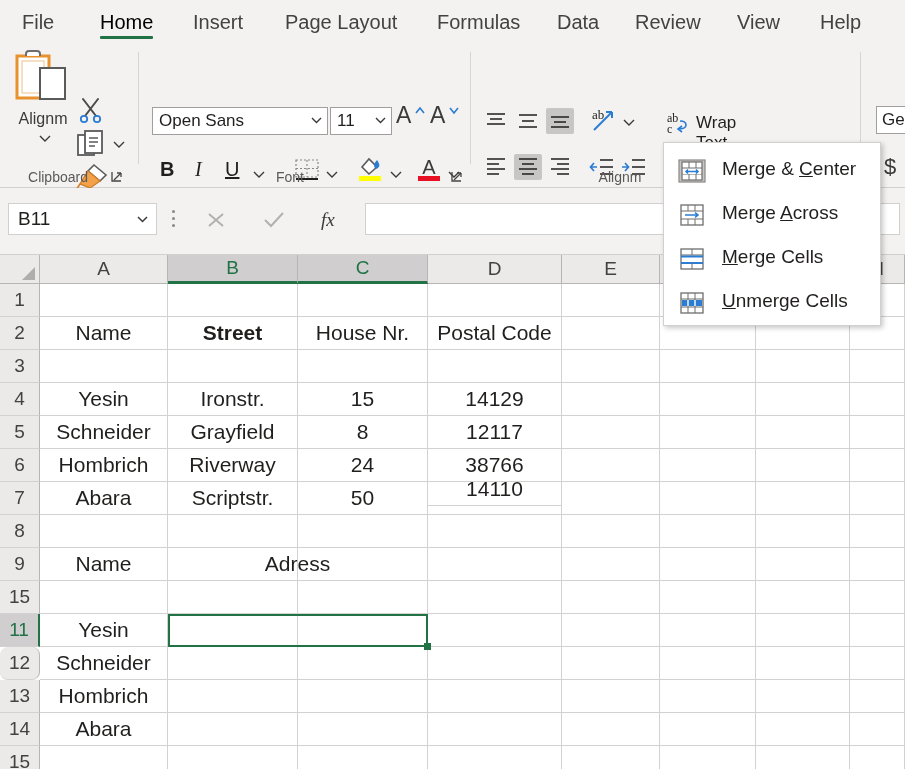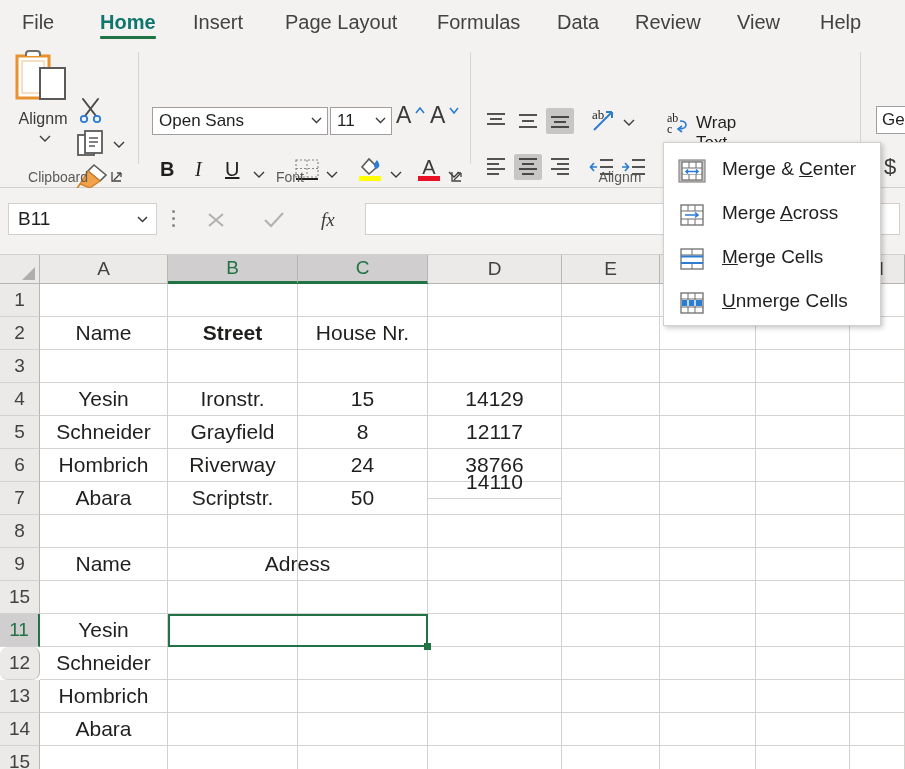--- a/index.html
+++ b/index.html
@@ -7,21 +7,21 @@
     width:905px;height:769px;overflow:hidden;
     font-family:"Liberation Sans", sans-serif;
     background:#ffffff;
     -webkit-font-smoothing:antialiased;
   }
   .app{position:relative;width:905px;height:769px;overflow:hidden;background:#f3f2f1;}
 
   
   .tabbar{position:absolute;left:0;top:0;width:905px;height:44px;background:#f3f2f1;}
   .tab{position:absolute;top:6px;height:32px;line-height:32px;font-size:20px;color:#444240;white-space:nowrap;padding:0 8px;cursor:default;}
-  .tab.active{color:#0f766e;font-weight:bold;}
+  .tab.active{color:#000000;font-weight:normal;}
   .tab .uline{position:absolute;left:8px;right:8px;bottom:-1px;height:3px;background:#217346;border-radius:1px;}
 
   
   .ribbon{position:absolute;left:0;top:44px;width:905px;height:143px;background:#f3f2f1;border-bottom:1px solid #d2d0ce;}
   .grp-sep{position:absolute;top:8px;width:1px;height:112px;background:#d7d5d3;}
   .grp-label{position:absolute;bottom:2px;font-size:14px;color:#5b5957;text-align:center;}
   .dlg{position:absolute;bottom:4px;width:13px;height:13px;}
   .dlg svg{display:block;}
 
   
@@ -494,20 +494,23 @@
 
     <div class="cell" style="left:40px;top:62px;width:128px;">
         <div class="inner">Name</div>
       </div>
     <div class="cell" style="left:168px;top:62px;width:130px;font-weight:bold;">
         <div class="inner">Street</div>
       </div>
     <div class="cell" style="left:298px;top:62px;width:130px;">
         <div class="inner">House Nr.</div>
       </div>
+    <div class="cell" style="left:428px;top:62px;width:134px;">
+        <div class="inner">Postal Code</div>
+      </div>
 
     <div class="cell" style="left:40px;top:128px;width:128px;">
         <div class="inner">Yesin</div>
       </div>
     <div class="cell" style="left:168px;top:128px;width:130px;">
         <div class="inner">Ironstr.</div>
       </div>
     <div class="cell" style="left:298px;top:128px;width:130px;">
         <div class="inner">15</div>
       </div>
@@ -543,21 +546,21 @@
 
     <div class="cell" style="left:40px;top:227px;width:128px;">
         <div class="inner">Abara</div>
       </div>
     <div class="cell" style="left:168px;top:227px;width:130px;">
         <div class="inner">Scriptstr.</div>
       </div>
     <div class="cell" style="left:298px;top:227px;width:130px;">
         <div class="inner">50</div>
       </div>
-    <div class="cell" style="left:428px;top:211px;width:134px;">
+    <div class="cell" style="left:428px;top:218px;width:134px;">
         <div class="inner">14110</div>
       </div>
 
     <div class="cell" style="left:40px;top:293px;width:128px;">
         <div class="inner">Name</div>
       </div>
     <div class="cell" style="left:168px;top:293px;width:260px;border-right:1px solid #d4d2d0;">
         <div class="inner">Adress</div>
       </div>
 

